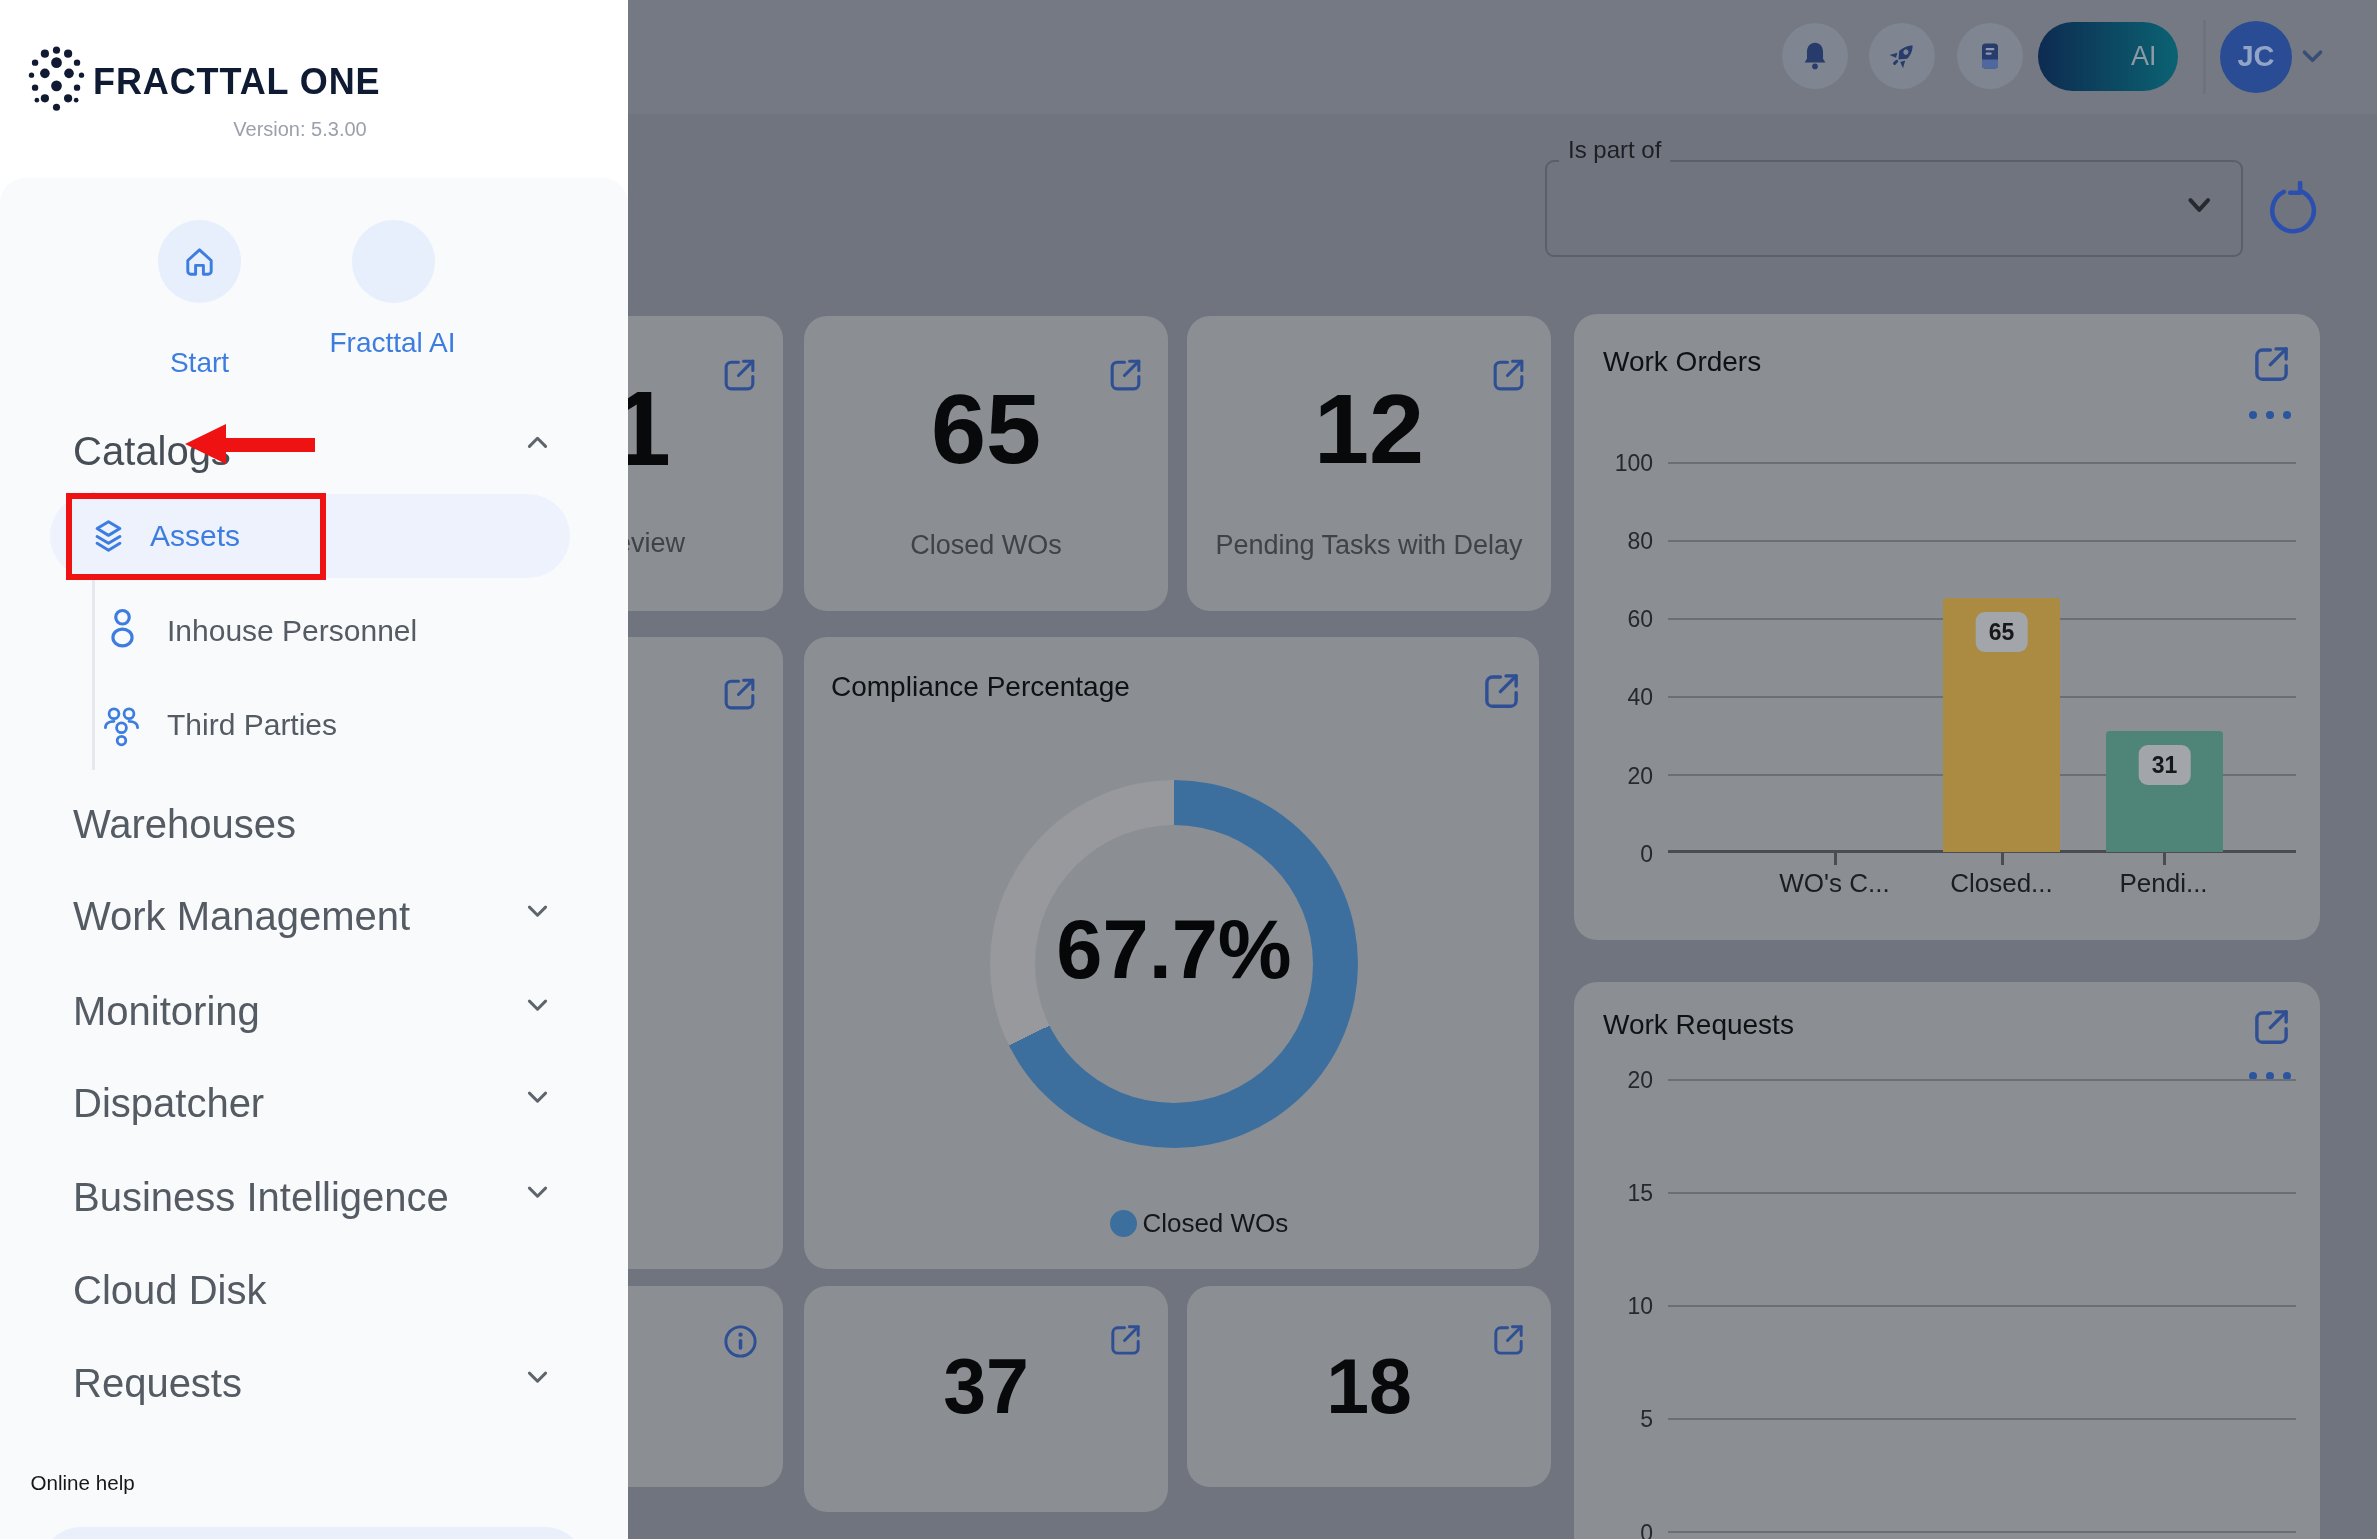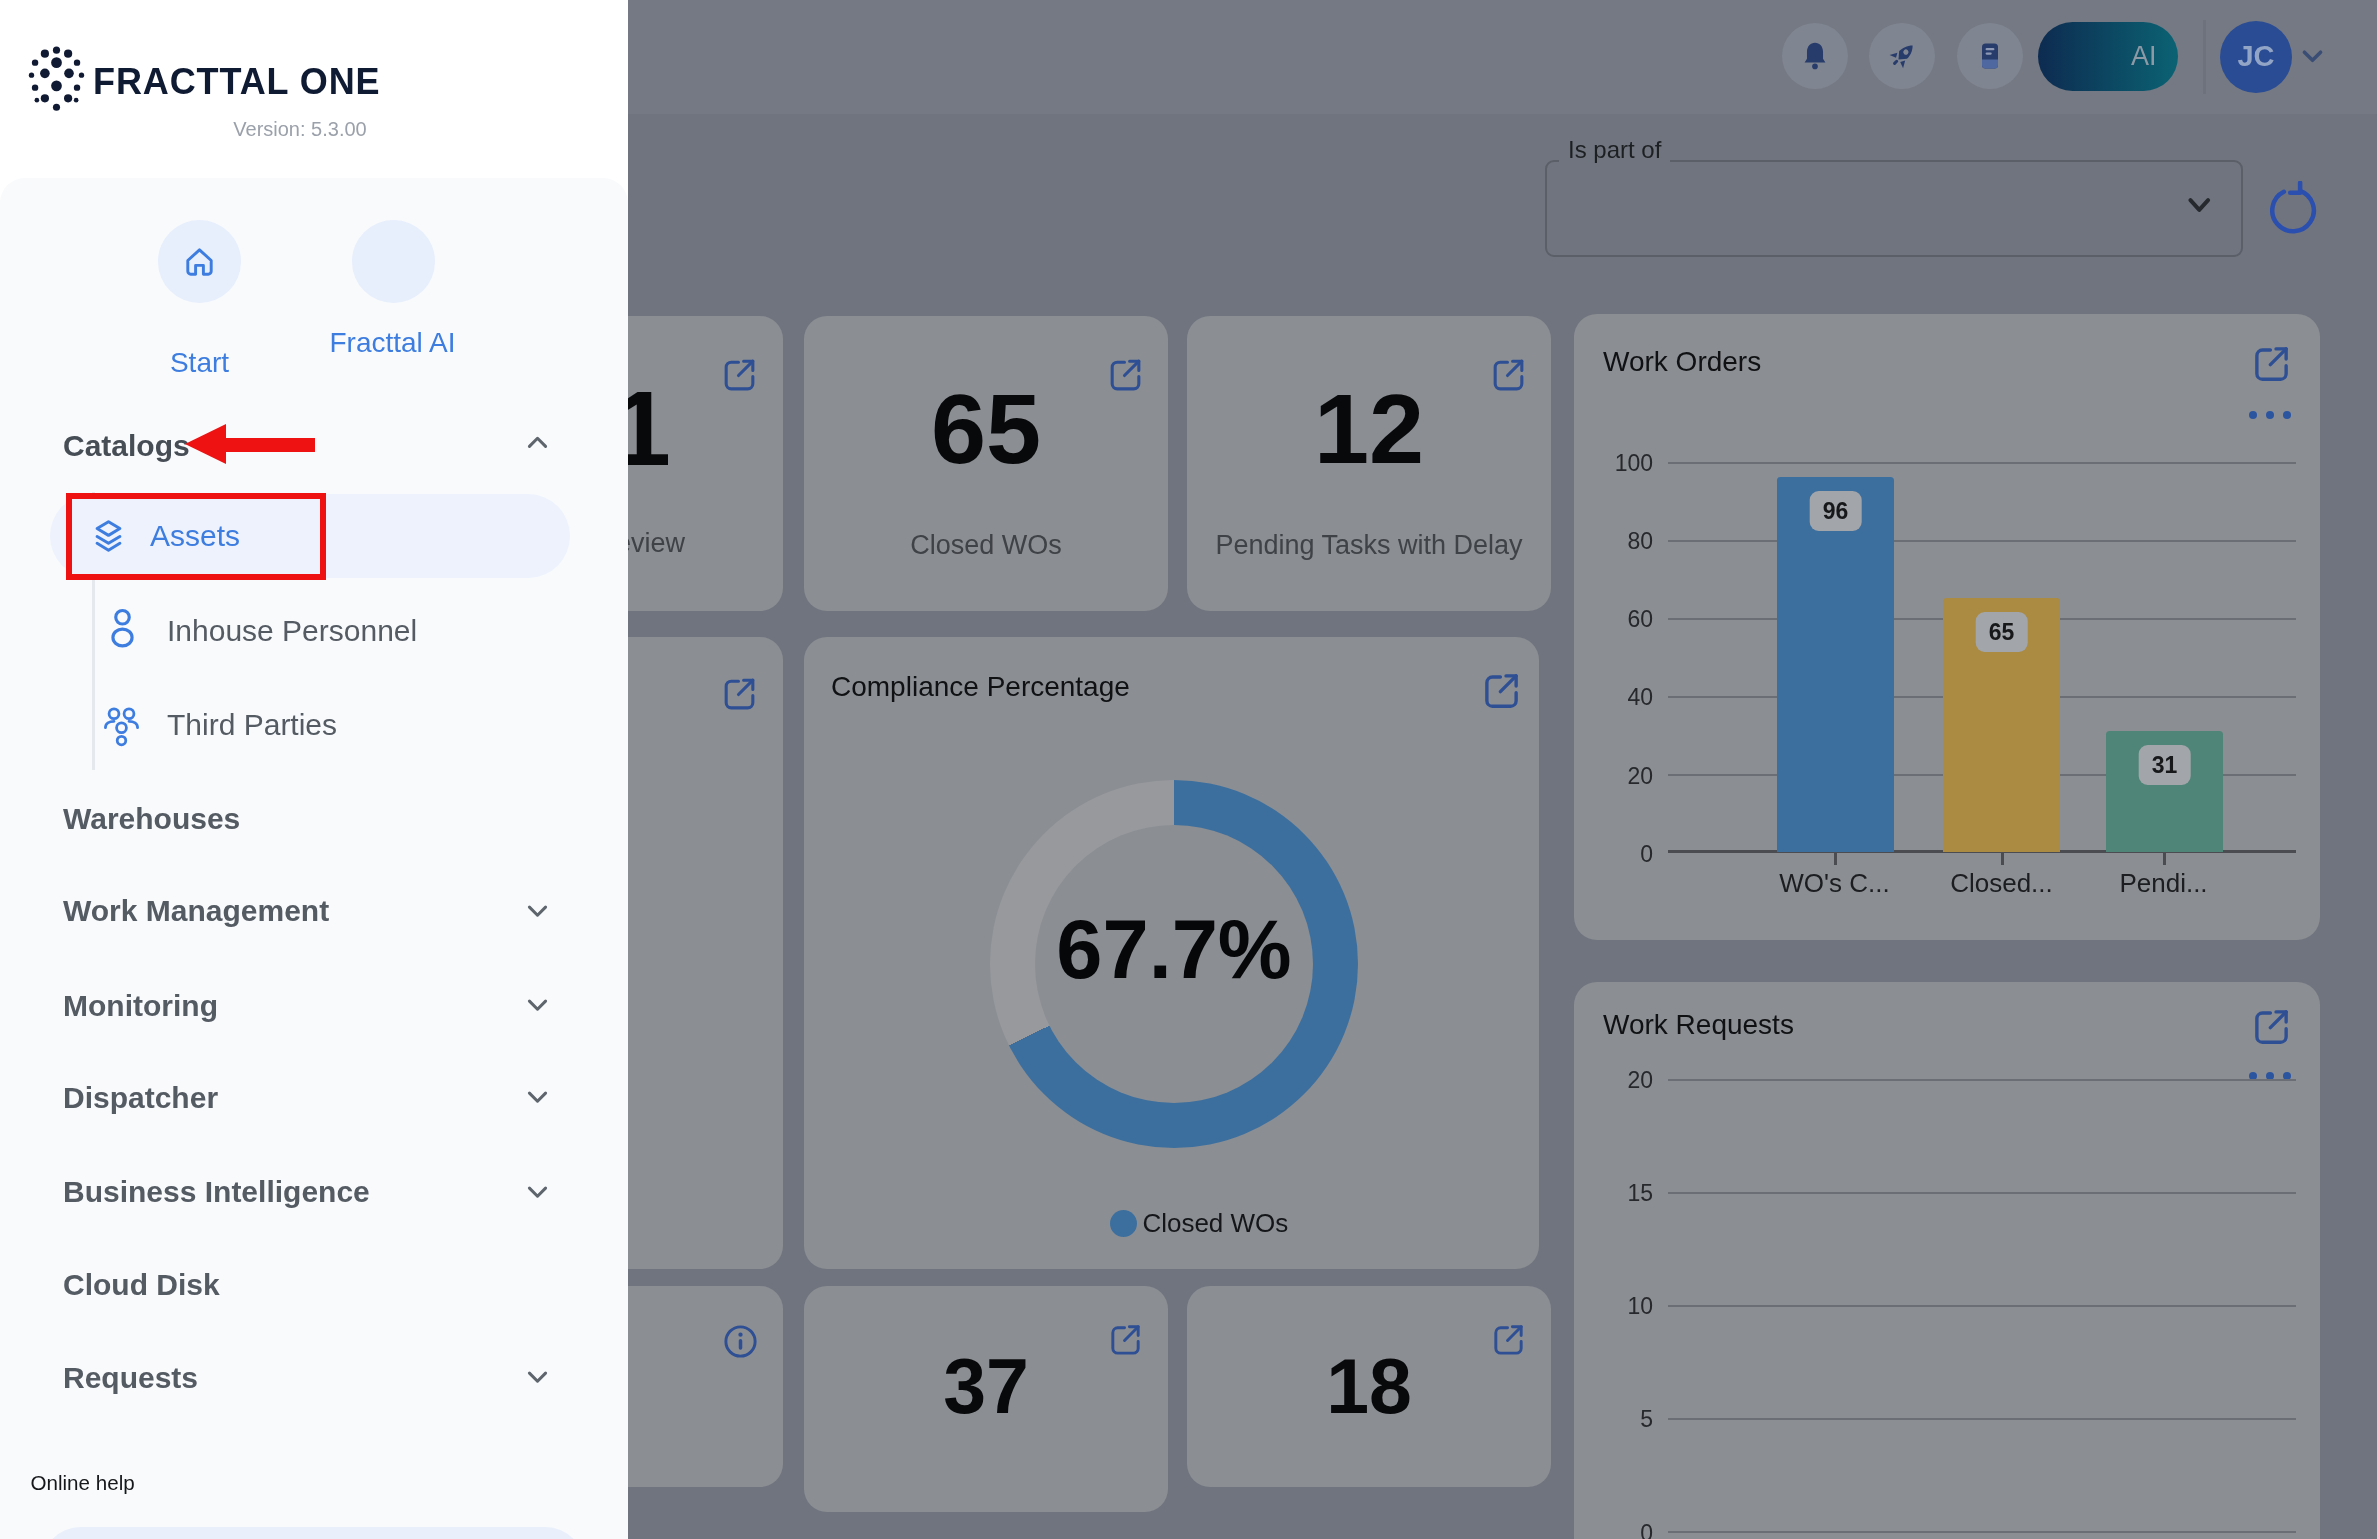--- a/index.html
+++ b/index.html
@@ -42,21 +42,21 @@
   .donut{width:368px;height:368px;border-radius:50%;}
   .donut-hole{position:absolute;left:45px;top:45px;width:278px;height:278px;border-radius:50%;background:var(--card);}
   .donut-center{position:absolute;left:0;top:122px;width:368px;text-align:center;font-size:83px;font-weight:700;color:#060708;}
   
   .sidebar{left:0;top:0;width:628px;height:1540px;background:#ffffff;z-index:10;}
   .sb-panel{position:absolute;left:0;top:178px;width:628px;height:1362px;background:#f8fafc;border-radius:25px 25px 0 0;}
   .logo-text{position:absolute;left:93px;top:61px;font-size:36px;font-weight:800;letter-spacing:0.9px;color:var(--sb-navy);}
   .version{position:absolute;left:161px;top:118px;width:278px;text-align:center;font-size:20px;color:#9ba1aa;}
   .shortcut-circle{position:absolute;width:83px;height:83px;border-radius:50%;background:#e7eefc;display:flex;align-items:center;justify-content:center;}
   .shortcut-label{position:absolute;width:215px;text-align:center;font-size:28px;color:var(--sb-blue);}
-  .sb-item{position:absolute;left:63px;font-size:30px;color:var(--sb-item);font-weight:bold;}
+  .sb-item{position:absolute;left:73px;font-size:40px;color:var(--sb-item);}
   .sb-subitem{position:absolute;left:167px;font-size:30px;color:var(--sb-item);}
   .sb-chevron{position:absolute;left:524px;}
   .sb-subline{position:absolute;left:92px;top:492px;width:2.7px;height:278px;background:#e5e8ec;}
   .assets-pill{position:absolute;left:50px;top:494px;width:520px;height:84px;border-radius:42px;background:#edf2fd;padding-left:44px;}
   .red-box{position:absolute;left:66px;top:493px;width:260px;height:87px;border:6.3px solid var(--red);z-index:12;}
   .red-arrow-shaft{position:absolute;left:222px;top:438px;width:93px;height:13.5px;background:var(--red);z-index:12;}
   .red-arrow-head{position:absolute;left:185px;top:424px;width:0;height:0;border-top:20.6px solid transparent;
     border-bottom:20.6px solid transparent;border-right:41px solid var(--red);z-index:12;}
   .online-help{position:absolute;left:30.5px;top:1471px;font-size:20.6px;color:#15171a;}
   .bottom-pill{position:absolute;left:41px;top:1527px;width:544px;height:81px;border-radius:40px;background:#e9effb;}
@@ -186,23 +186,20 @@
     <div class="gridline" style="top:234px;"></div>
     <div class="gridline" style="top:312px;"></div>
     <div class="gridline base" style="top:388px;"></div>
     <div class="ytick" style="top:-11.7px;">100</div>
     <div class="ytick" style="top:66px;">80</div>
     <div class="ytick" style="top:144px;">60</div>
     <div class="ytick" style="top:222px;">40</div>
     <div class="ytick" style="top:301px;">20</div>
     <div class="ytick" style="top:379px;">0</div>
 
-    <div class="bar" style="left: 109px; height: 375px; background: rgb(60, 111, 158);">
-      <div class="badge">96</div>
-    </div>
     <div class="bar" style="left: 275px; height: 254px; background: rgb(171, 138, 65);">
       <div class="badge">65</div>
     </div>
     <div class="bar" style="left: 438px; height: 121px; background: rgb(79, 133, 121); text-align: center;">
       <div class="badge">31</div>
     </div>
 
     <div class="xtickmark" style="left:166px;"></div>
     <div class="xtickmark" style="left:333px;"></div>
     <div class="xtickmark" style="left:495px;"></div>

